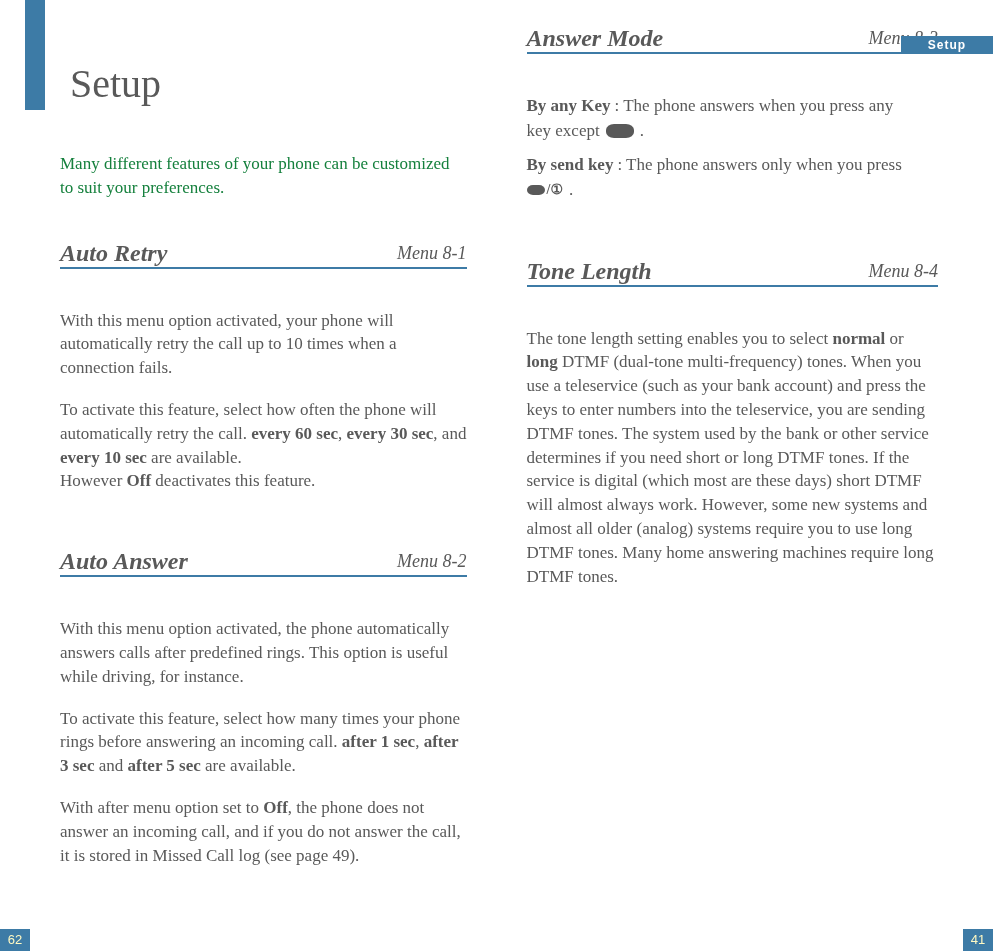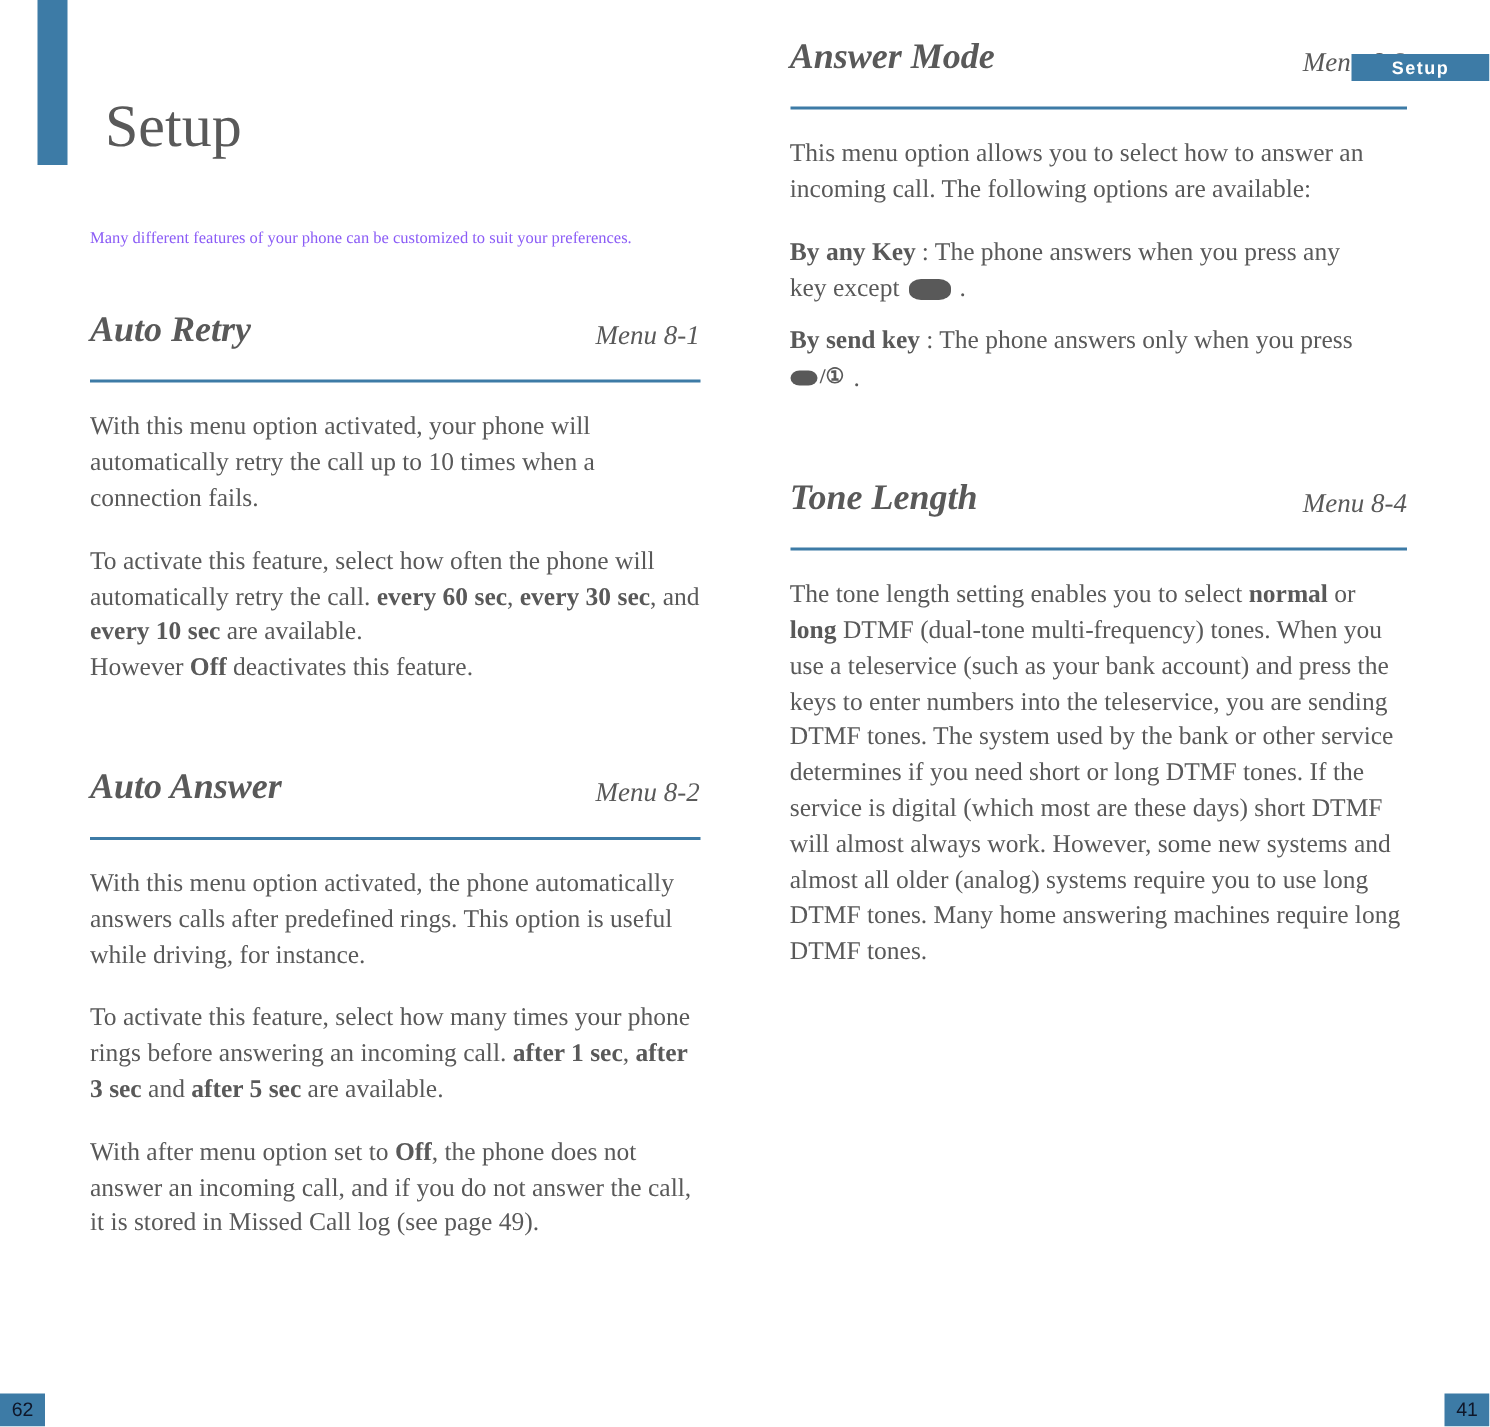--- a/index.html
+++ b/index.html
@@ -52,32 +52,32 @@
   .page-title {
     font-size: 40px;
     font-weight: normal;
     color: #595959;
     margin-top: 35px;
     margin-left: 10px;
     margin-bottom: 45px;
     font-family: Georgia, serif;
   }
   .intro {
-    font-size: 11px;
+    font-size: 17px;
     line-height: 1.4;
-    color: #8b5cf6;
+    color: #15803d;
     margin-bottom: 40px;
   }
   .section-header {
     display: flex;
     justify-content: space-between;
-    align-items: flex-end;
+    align-items: center;
     border-bottom: 2px solid #3d7ba6;
-    padding-bottom: 19px;
-    margin-bottom: 17px;
+    padding-bottom: 0;
+    margin-bottom: 40px;
   }
   .section-title {
     font-size: 24px;
     font-weight: bold;
     font-style: italic;
     color: #595959;
     font-family: Georgia, serif;
   }
   .menu-ref {
     font-size: 18px;
@@ -150,21 +150,21 @@
     border-radius: 6px 6px 6px 6px / 5px 5px 5px 5px;
     display:inline-block;
   }
 
   .page-num {
     position: absolute;
     bottom: 0;
     width: 30px;
     height: 22px;
     background: #3d7ba6;
-    color: #0f172a;
+    color: #fef9c3;
     font-family: Arial, sans-serif;
     font-size: 13px;
     text-align: center;
     line-height: 22px;
   }
   .page-num-left { left: 0; }
   .page-num-right { right: 0; }
 </style>
 </head>
 <body>
@@ -208,21 +208,20 @@
   </div>
 
   <div class="page page-right">
     <div class="header-bar">Setup</div>
 
     <div class="section-block">
       <div class="section-header">
         <span class="section-title">Answer Mode</span>
         <span class="menu-ref">Menu  8-3</span>
       </div>
-      <p class="body-text">This menu option allows you to select how to answer an incoming call. The following options are available:</p>
 
       <div class="def-block">
         <div class="def-item def-row">
           <span class="def-label">By any Key</span>
           <span class="def-rest">: The phone answers when you press any</span>
         </div>
         <div class="def-item def-cont">
           <span>key except  </span>
           <span class="icon-phone"></span>
           <span> .</span>

